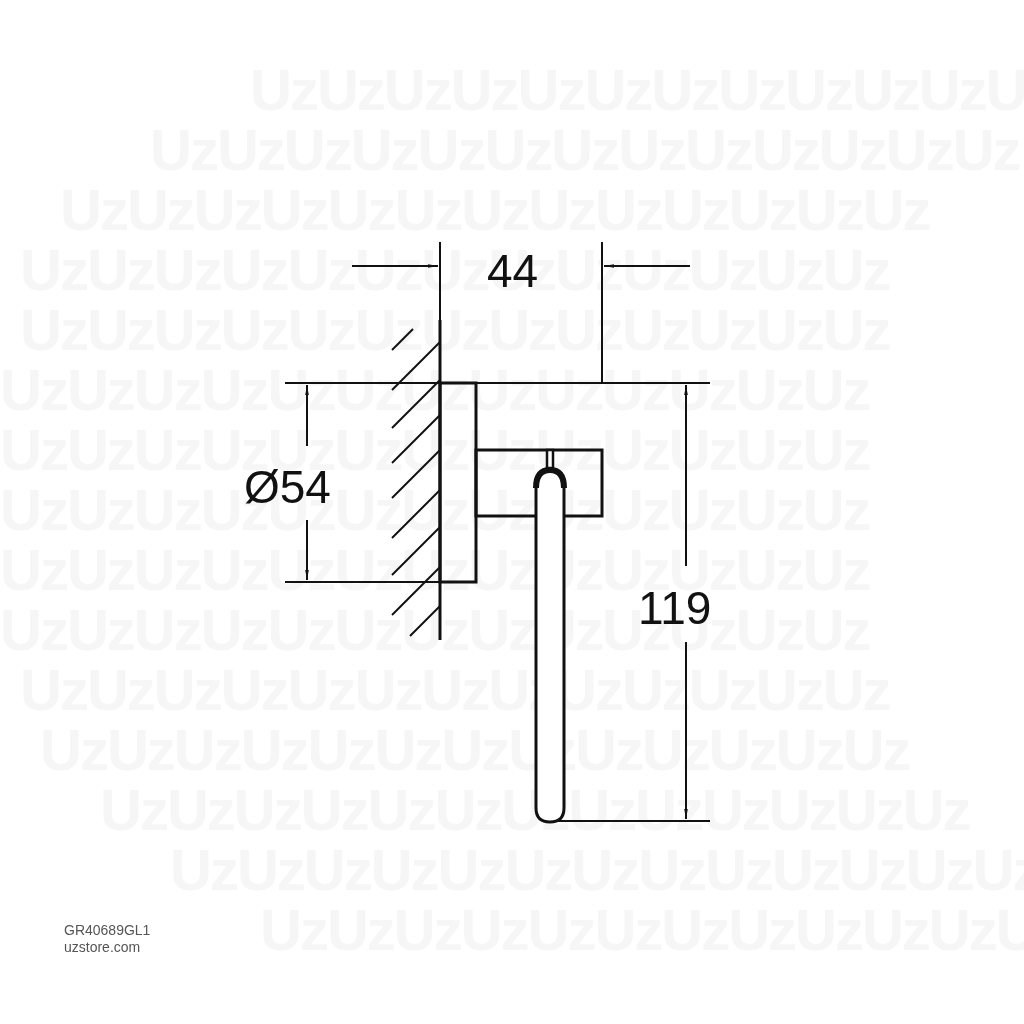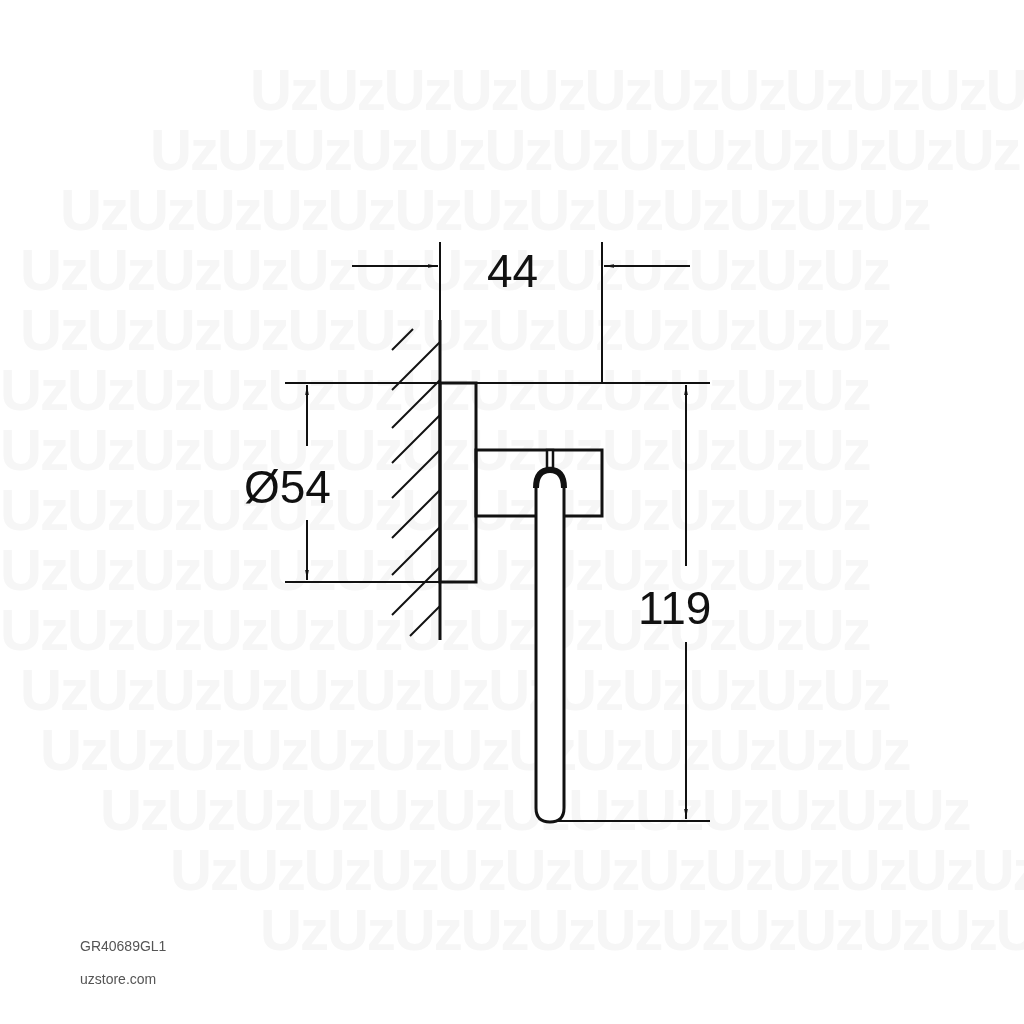--- a/index.html
+++ b/index.html
@@ -34,21 +34,21 @@
     }
     .footer {
       position: absolute;
       left: 64px;
       top: 922px;
       color: #555555;
       font-family: "Liberation Sans", sans-serif;
       font-size: 14px;
       line-height: 17px;
     }
-    .footer div { margin: 16px; }
+    .footer div { margin: 0; }
   </style>
 </head>
 <body>
 
 <svg class="canvas" viewBox="0 0 1024 1024" xmlns="http://www.w3.org/2000/svg">
 
   <g>
     <text class="watermark-text" x="250" y="110">UzUzUzUzUzUzUzUzUzUzUzUzUz</text>
     <text class="watermark-text" x="150" y="170">UzUzUzUzUzUzUzUzUzUzUzUzUz</text>
     <text class="watermark-text" x="60" y="230">UzUzUzUzUzUzUzUzUzUzUzUzUz</text>

